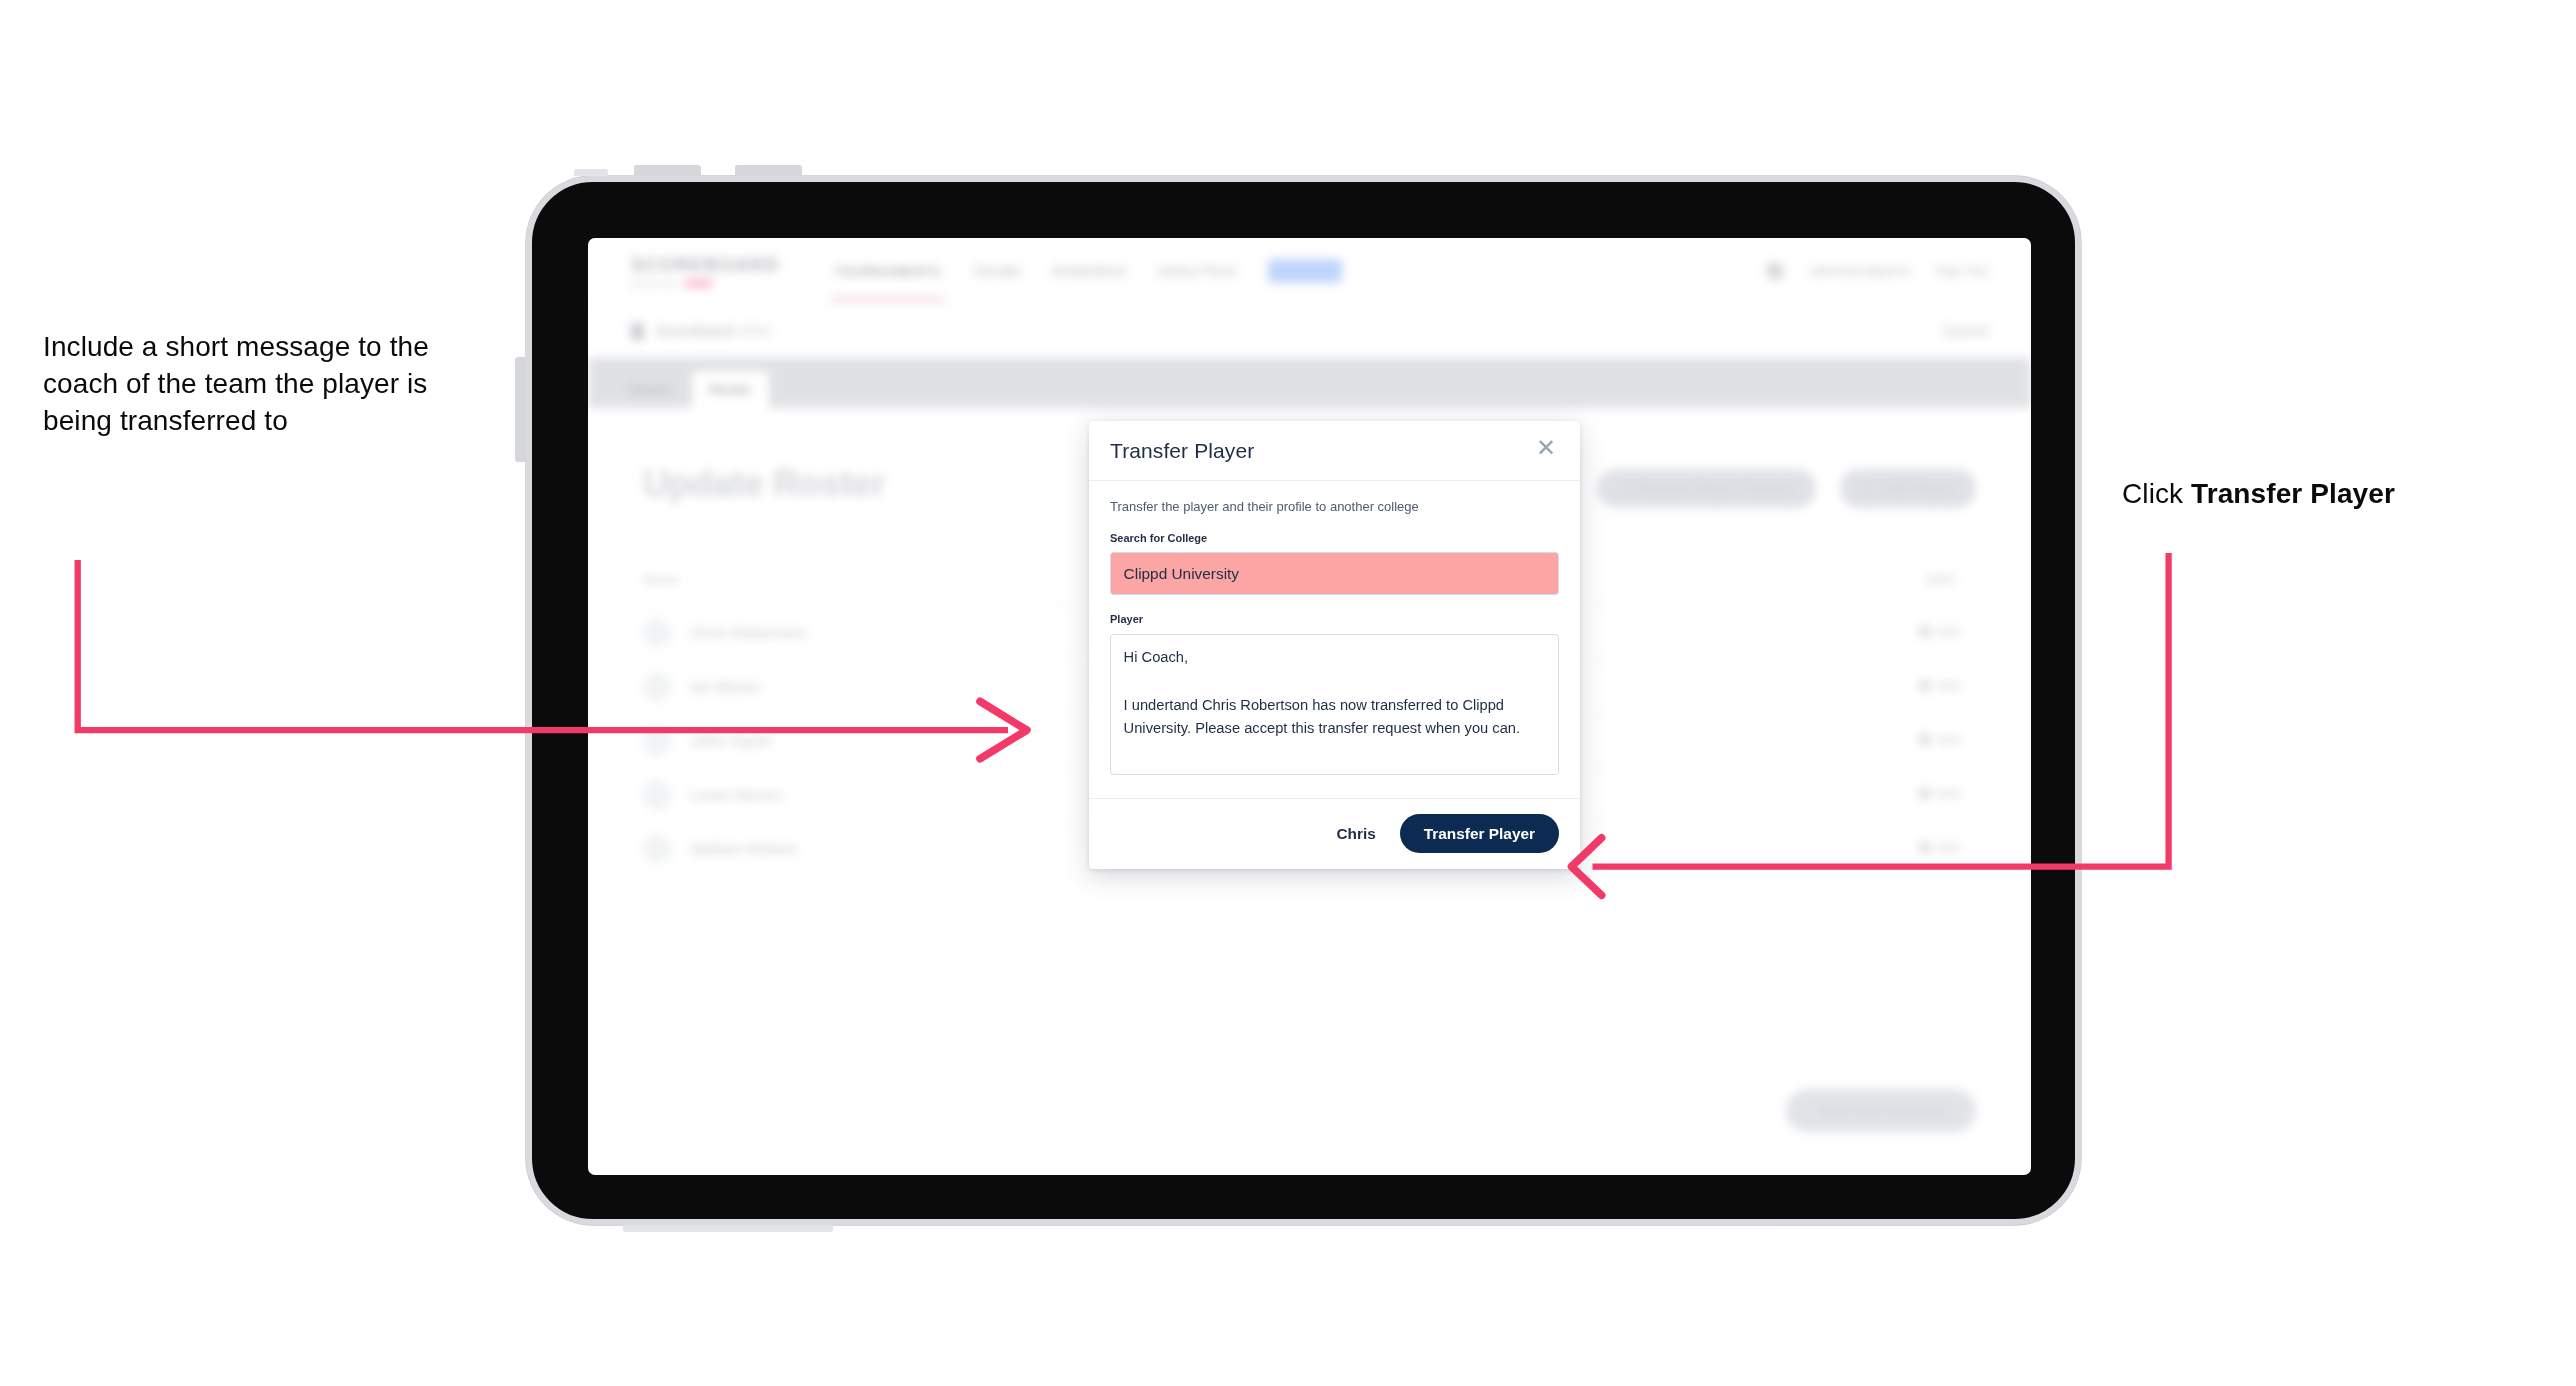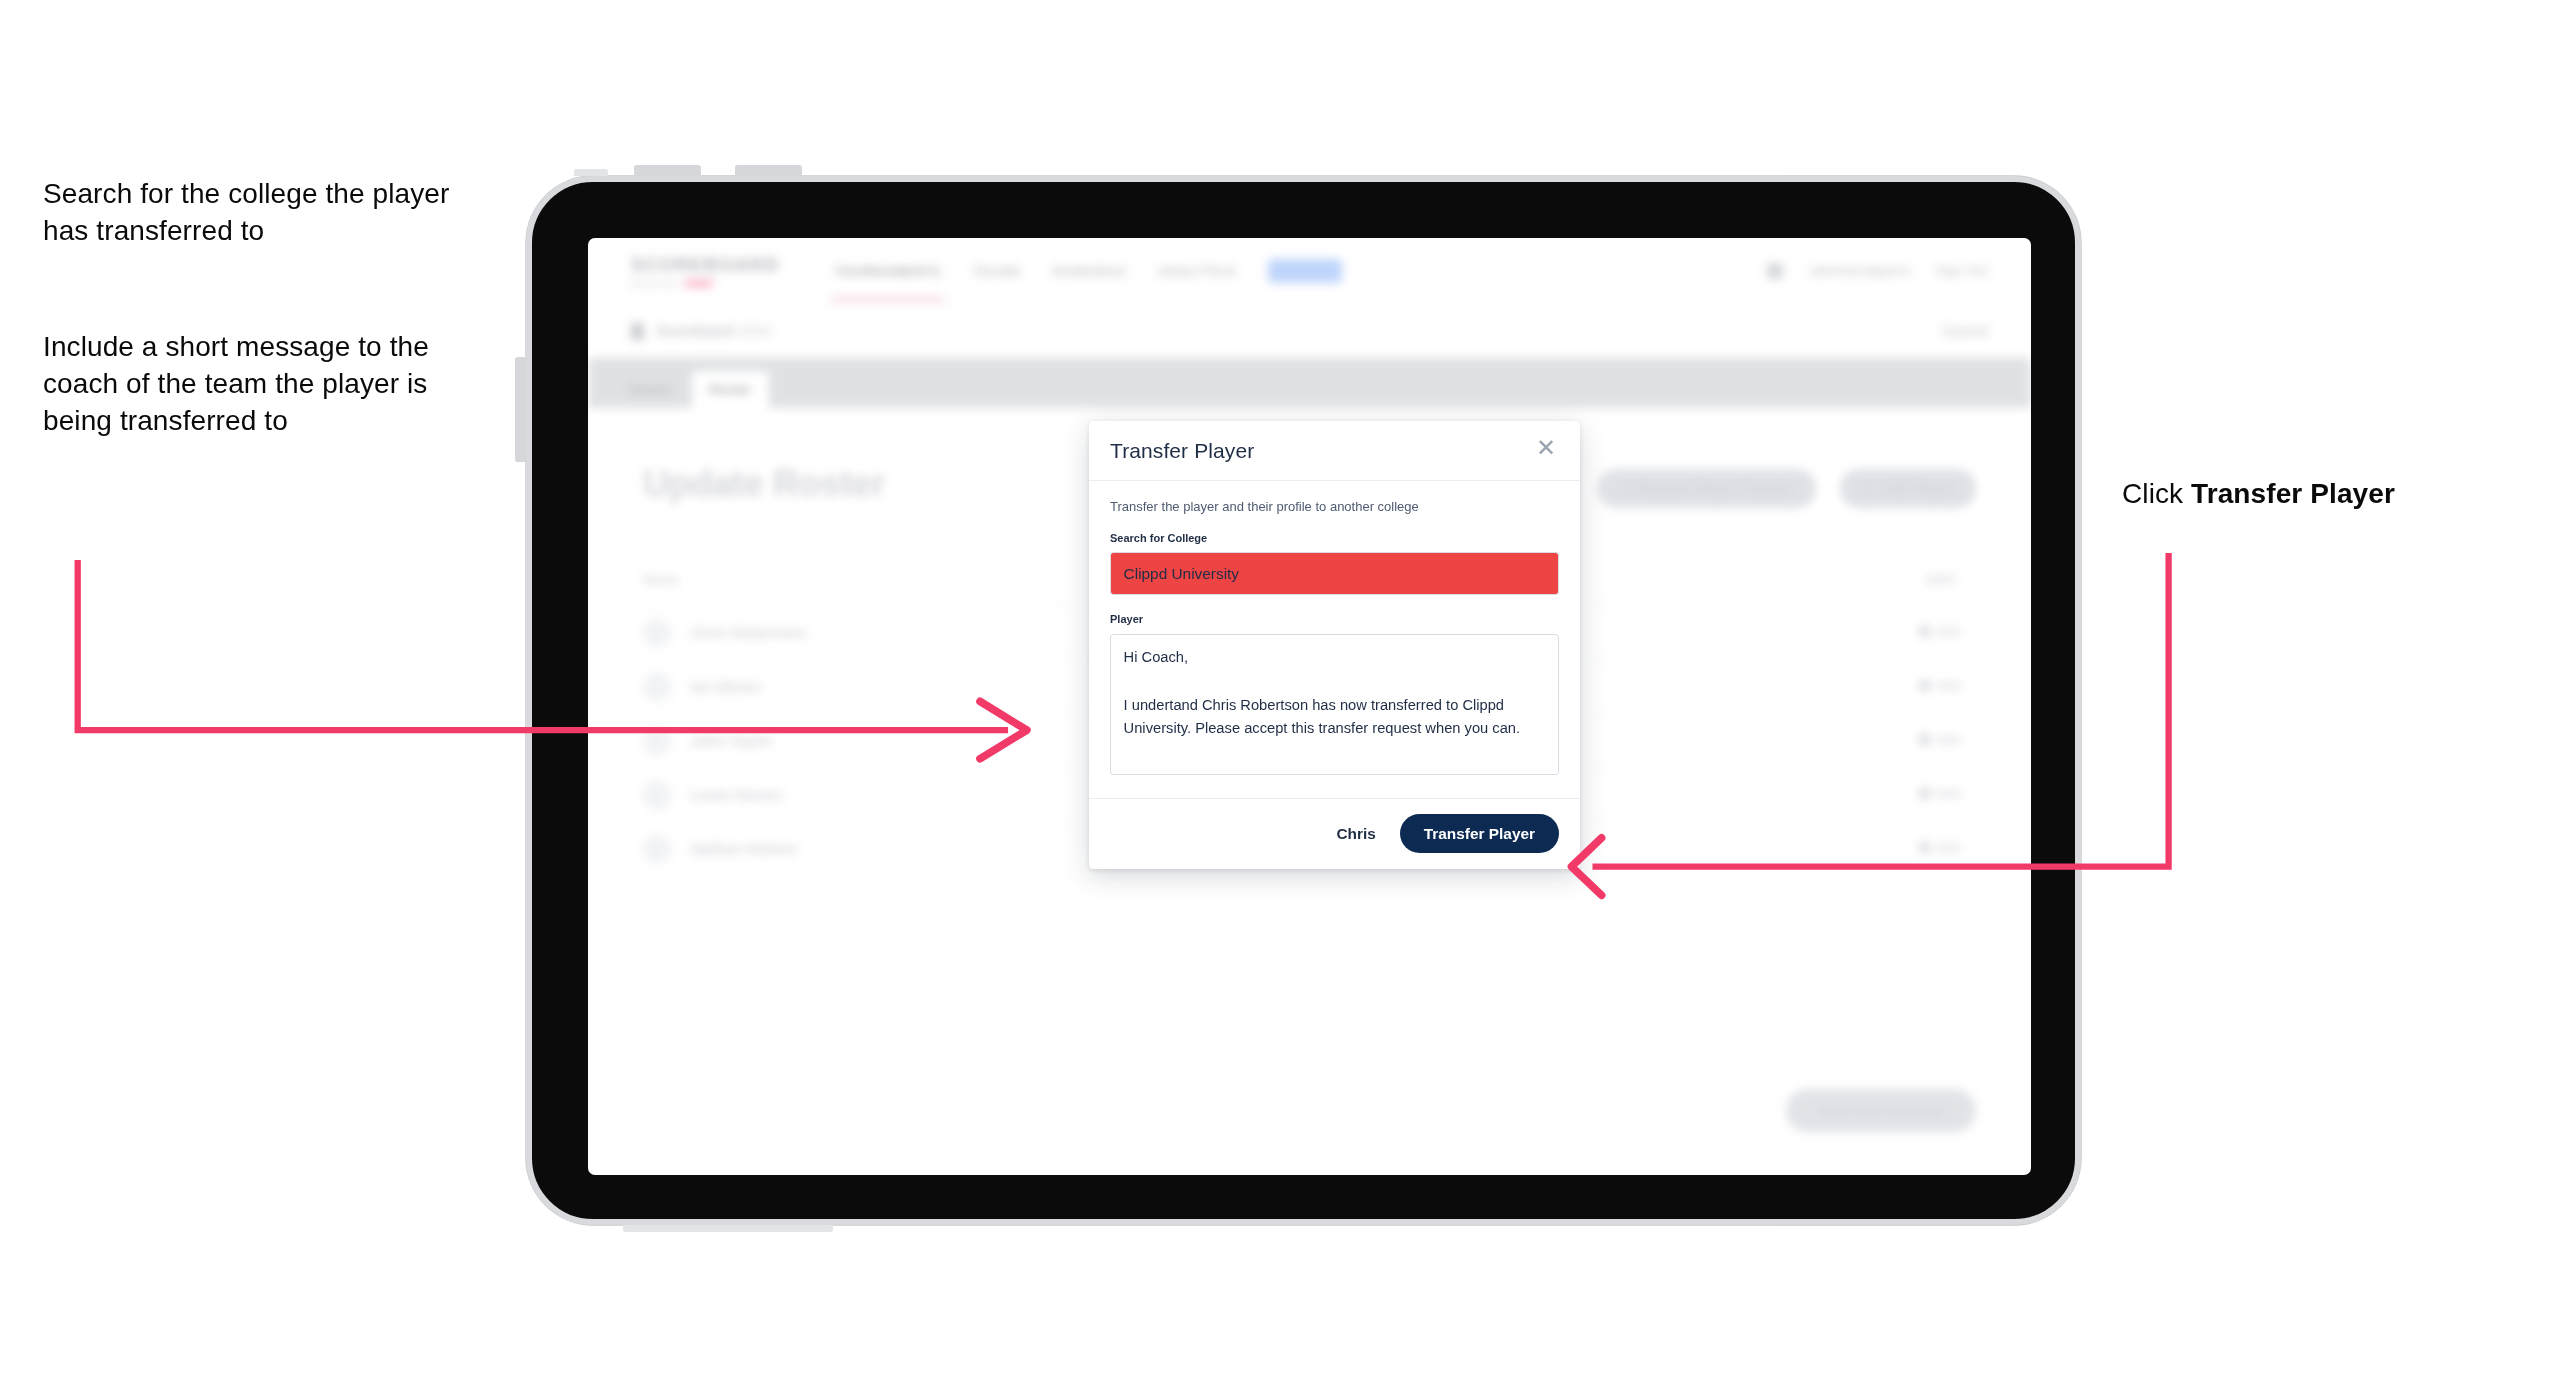--- a/index.html
+++ b/index.html
@@ -167,21 +167,21 @@
   .m-close {
     font-size:24px; color:#9aa3b0; line-height:.7; font-weight:300;
     cursor:pointer; padding:0 2.8px 5.6px 2.8px;
   }
   .m-body { padding: 18px 21px 21px 21px; }
   .m-sub { font-size:13px; color:#4f5b70; margin-bottom:18px; }
   .m-label { font-size:11px; color:#1f2d45; font-weight:600; margin-bottom:8.4px;}
   .m-input {
     width:100%; height:43px; border:0.7px solid #d7dce3; border-radius:3.5px;
     font-size:15.4px; color:#1f2d45; padding: 0 12.6px;
-    font-family:"Liberation Sans", sans-serif; background:#ef4444;
+    font-family:"Liberation Sans", sans-serif; background:#fca5a5;
   }
   .m-gap { height:18px; }
   .m-text {
     width:100%; height:141px; border:0.7px solid #d7dce3; border-radius:3.5px;
     font-size:14.7px; color:#1f2d45; padding: 11.2px 12.6px; line-height:1.62;
     font-family:"Liberation Sans", sans-serif; resize:none; background:#fff;
   }
   .m-foot {
     border-top:0.7px solid #e9ecf0;
     padding: 15.4px 21px; display:flex; align-items:center; justify-content:flex-end; gap:24px;
@@ -360,21 +360,20 @@
           <div class="m-foot">
             <button class="btn-cancel">Chris</button>
             <button class="btn-primary">Transfer Player</button>
           </div>
         </div>
       </div>
 
     </div>
   </div>
 
-  <div class="anno" id="anno-left-1">Search for the college the player has transferred to</div>
 
   <div class="anno" id="anno-left-2">Include a short message to the coach of the team the player is being transferred to</div>
 
   <div class="anno" id="anno-right-1">
     <span>Click </span><b>Transfer Player</b>
   </div>
 
   <svg id="arrows" viewBox="0 0 3680 1980">
     <g fill="none" stroke="#F23A68" stroke-width="9" stroke-linecap="butt">
 

